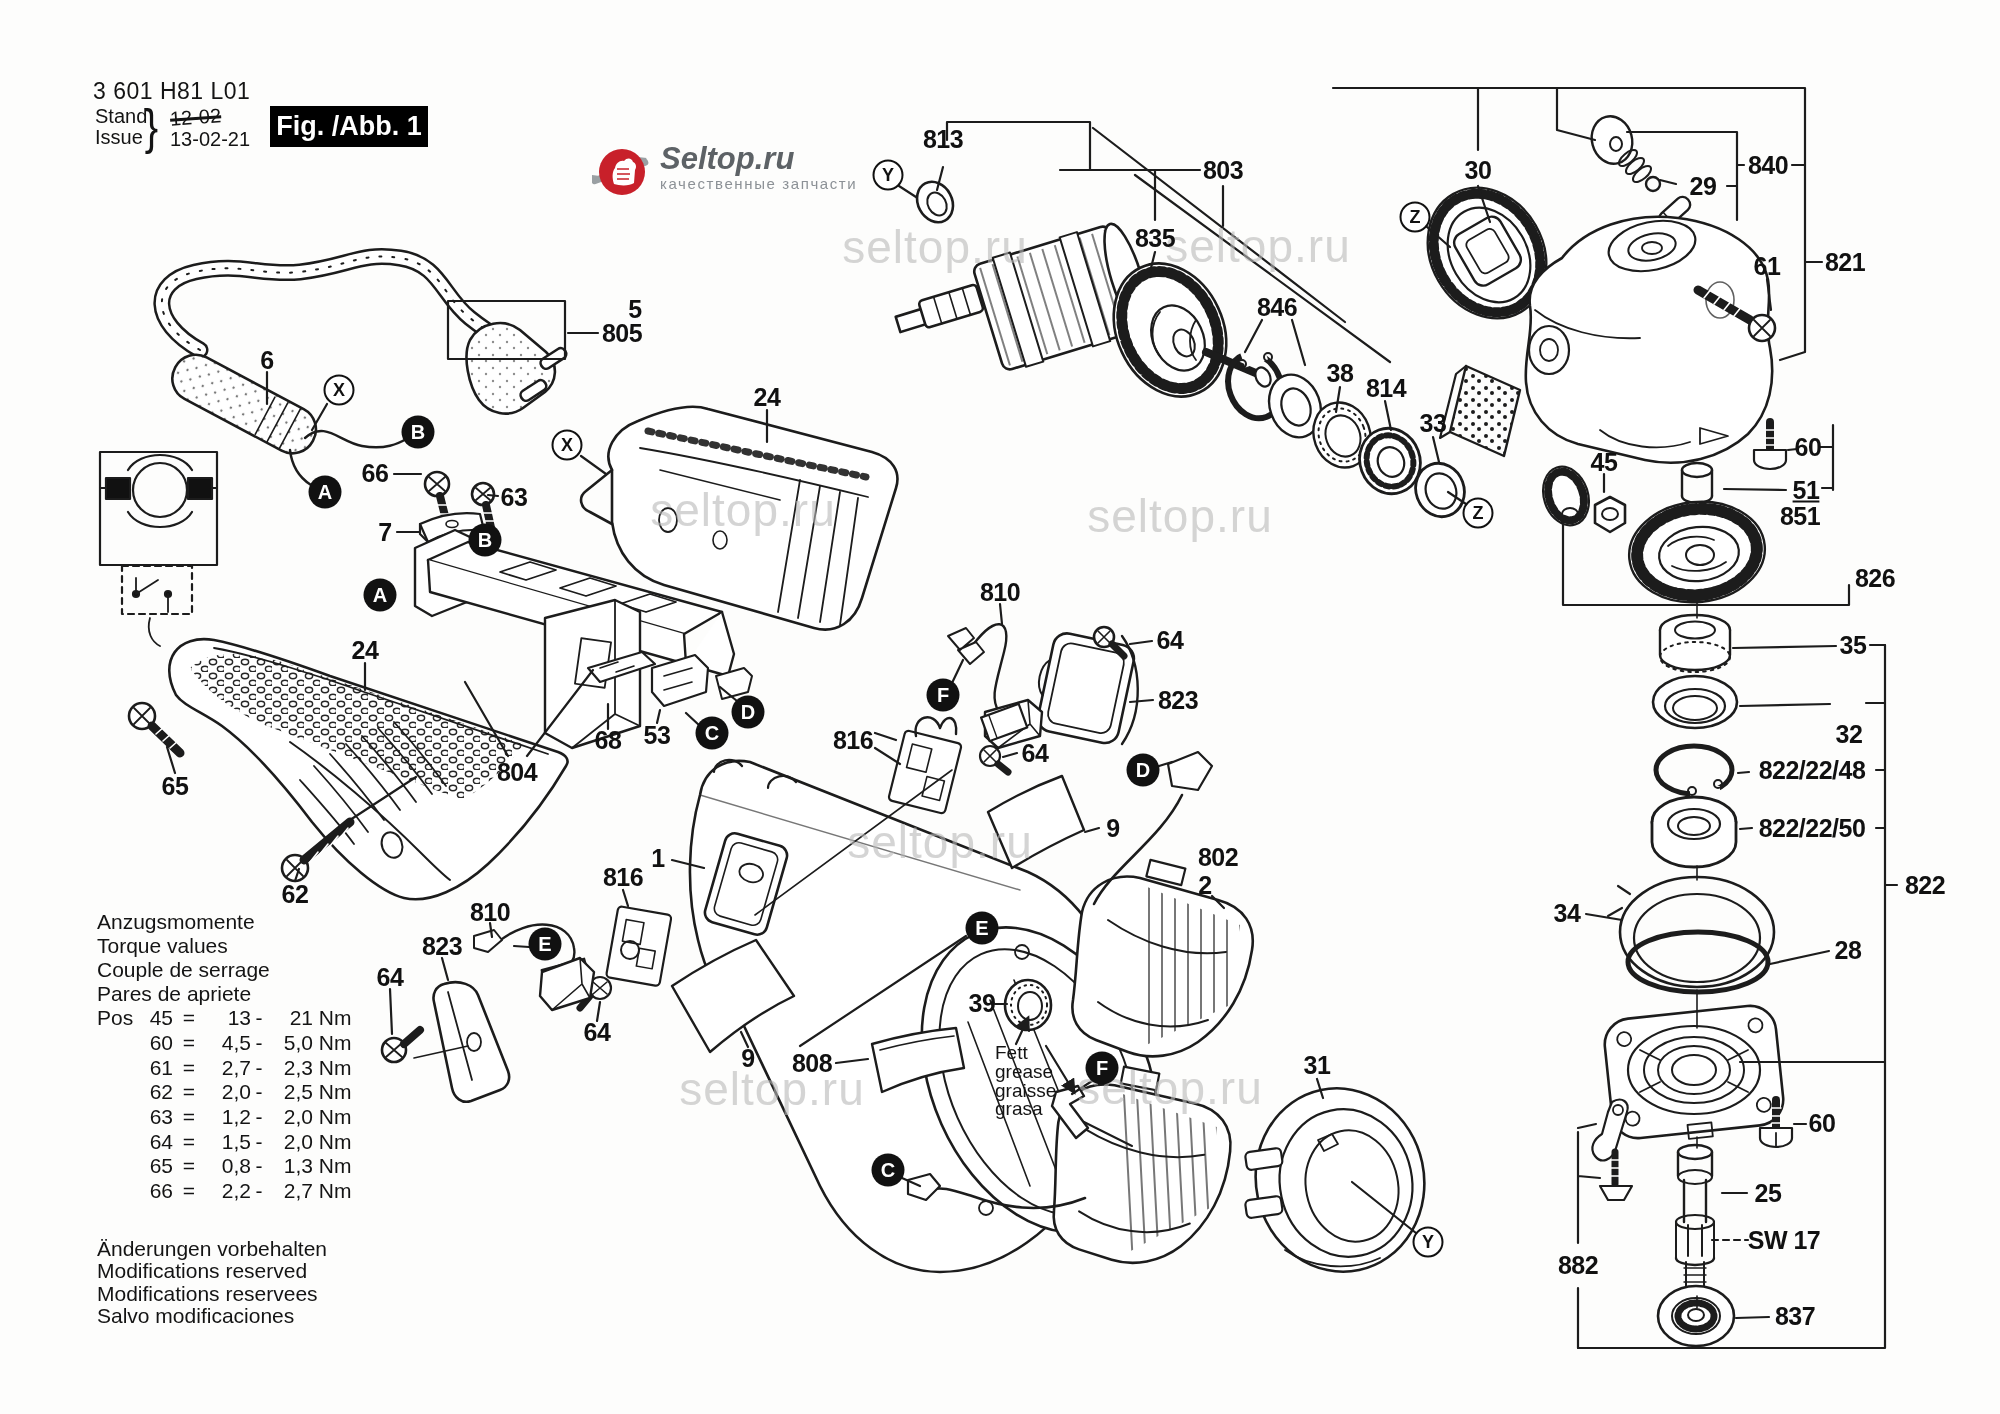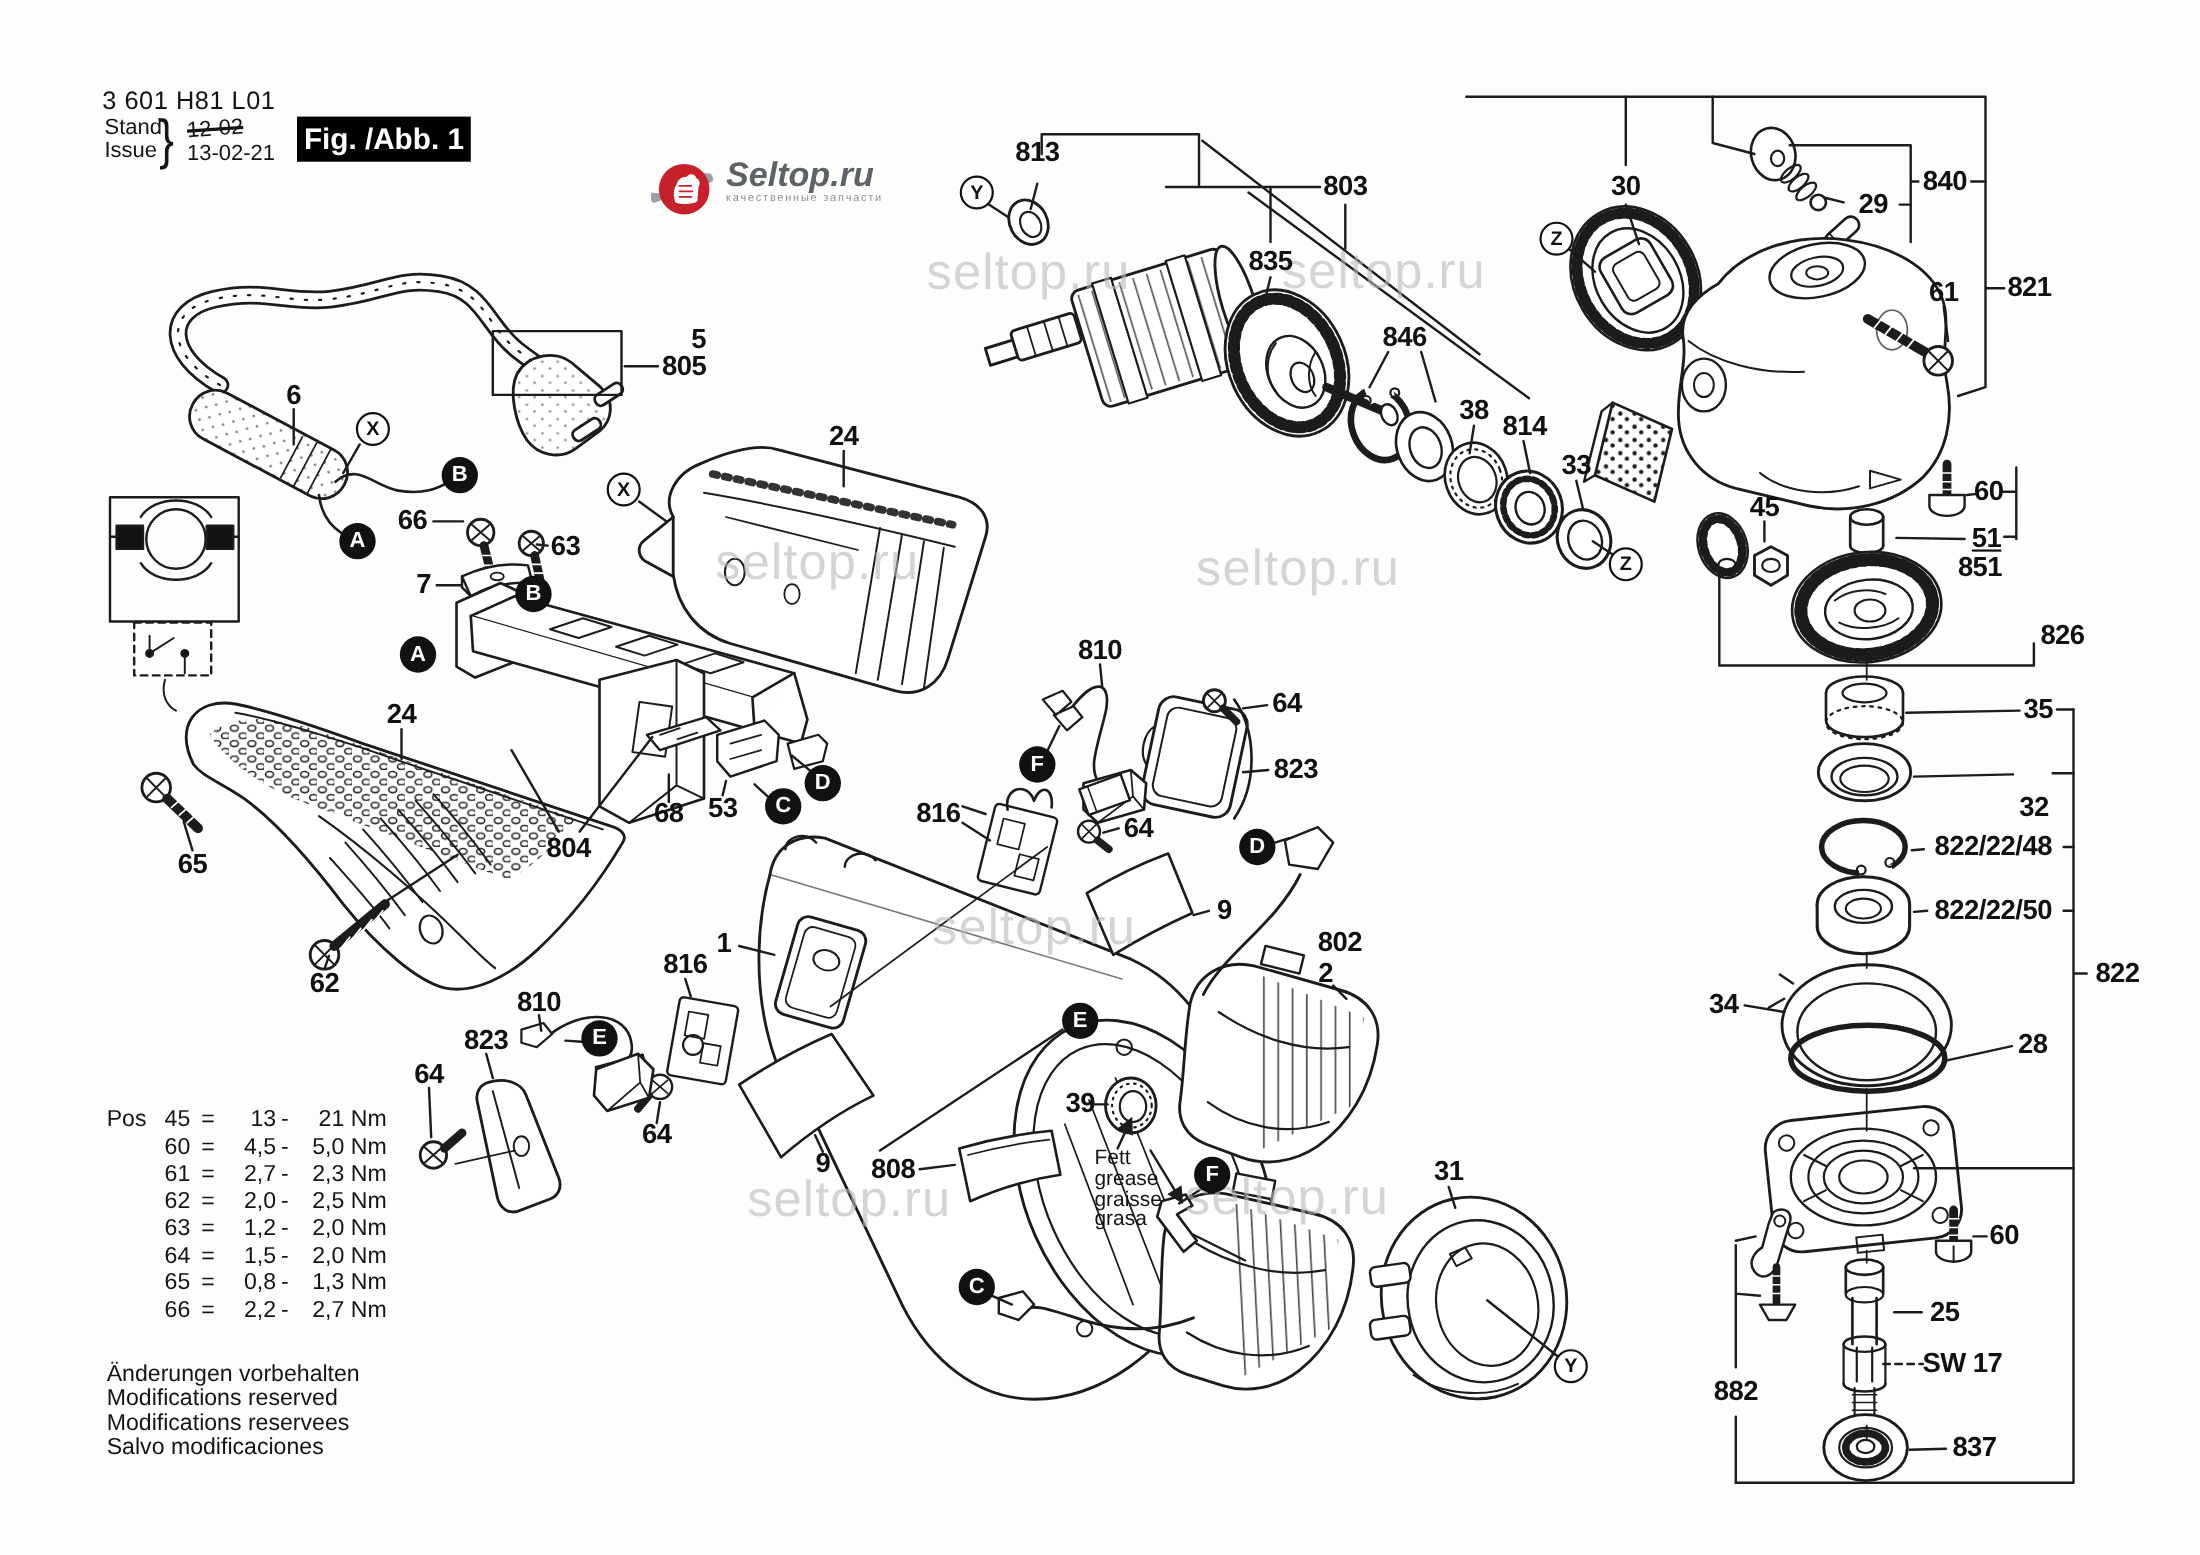--- a/index.html
+++ b/index.html
@@ -21,21 +21,21 @@
   .hdr-issue{position:absolute;left:95px;top:127px;font-size:20px;line-height:20px;}
   .hdr-brace{position:absolute;left:143px;top:98px;font-size:50px;font-weight:400;transform:scaleX(.8);}
   .hdr-old{position:absolute;left:170px;top:106px;font-size:20px;text-decoration:line-through;
            text-decoration-thickness:2.5px;transform:rotate(-4deg);}
   .hdr-new{position:absolute;left:170px;top:128px;font-size:20px;}
   .figbox{position:absolute;left:270px;top:106px;width:158px;height:41px;background:#000;color:#fff;
           display:flex;align-items:center;justify-content:center;font-size:27px;font-weight:700;text-align:right;}
   .logo{position:absolute;left:592px;top:144px;display:flex;align-items:flex-start;cursor:pointer;}
   .logo-text{margin-left:6px;}
   .logo-name{font-style:italic;font-weight:700;font-size:31px;color:#5d6266;line-height:30px;}
-  .logo-tag{font-size:10px;color:#8c9196;letter-spacing:1.6px;margin-top:1px;text-align:right;}
+  .logo-tag{font-size:15px;color:#8c9196;letter-spacing:1.6px;margin-top:1px;text-align:right;}
   .torque{position:absolute;left:97px;top:910px;font-size:21px;line-height:24px;}
   .trows{position:absolute;left:97px;top:1006px;}
   .trow{display:grid;grid-template-columns:46px 30px 32px 46px 16px 46px 40px;height:24.7px;
         align-items:center;font-size:21px;}
   .trow .r{text-align:right;} .trow .c{text-align:center;}
   .footer{position:absolute;left:97px;top:1238px;font-size:21px;line-height:22.4px;}
   .grease{position:absolute;left:995px;top:1044px;font-size:19px;line-height:18.8px;}
 </style>
 </head>
 <body>
@@ -599,20 +599,26 @@
     <circle cx="30" cy="28" r="23" fill="#c8202a"></circle>
     <path d="M22 40 c-2 -6 -2 -12 1 -16 c1 -5 5 -8 9 -7 c3 -4 8 -3 9 1 c3 1 4 5 2 8 l-1 13 c-4 3 -14 3 -20 1 z" fill="#fff"></path>
     <path d="M25 25 h12 M25 30 h13 M25 35 h12" stroke="#c8202a" stroke-width="1.6"></path>
   </svg>
   <div class="logo-text">
     <div class="logo-name">Seltop.ru</div>
     <div class="logo-tag">качественные  запчасти</div>
   </div>
 </div>
 
+<div class="torque" id="torque-titles">
+      <div>Anzugsmomente</div>
+      <div>Torque values</div>
+      <div>Couple de serrage</div>
+      <div>Pares de apriete</div>
+    </div>
 <div class="trows" id="torque-rows">
       <div class="trow">
         <span class="c0">Pos</span>
         <span class="r">45</span>
         <span class="c">=</span>
         <span class="r">13</span>
         <span class="c">-</span>
         <span class="r">21</span>
         <span class="u">&nbsp;Nm</span>
       </div>

